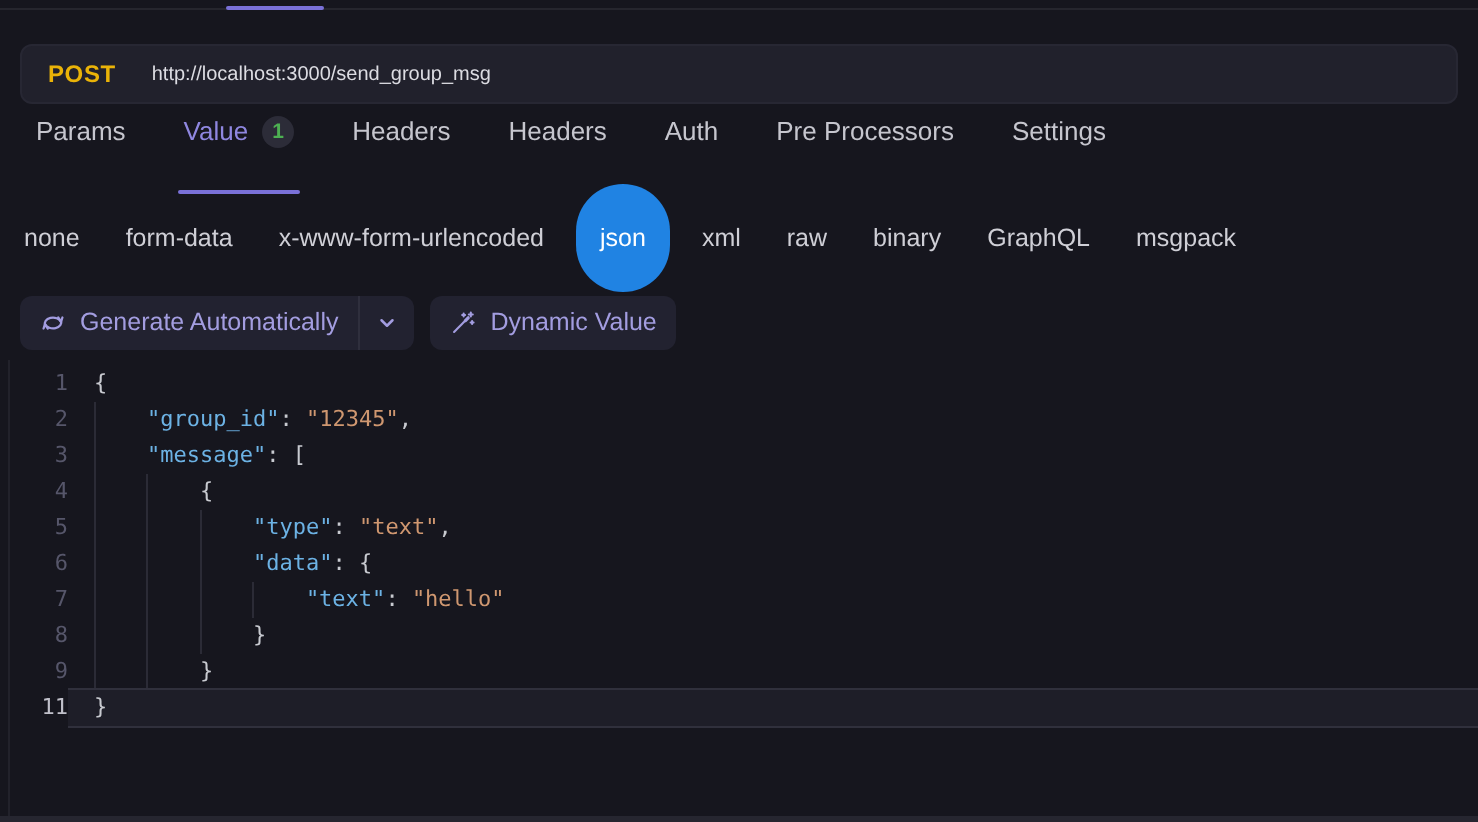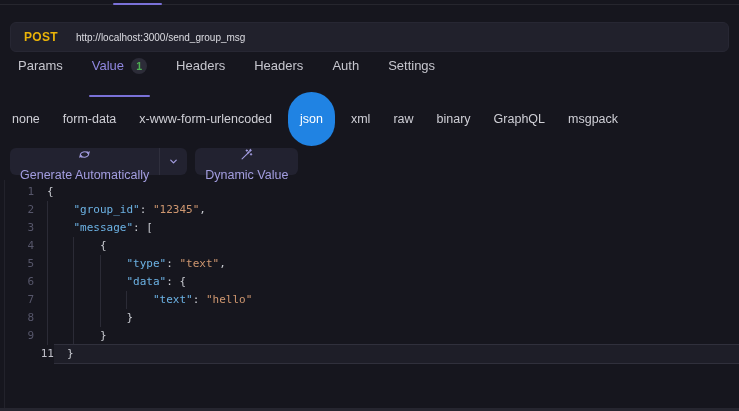--- a/index.html
+++ b/index.html
@@ -44,41 +44,41 @@
     background:#2083e3; color:#ffffff; padding:20px 12px; border-radius:999px;
     margin:0 -7px;
   }
 
   
   .toolbar-row { height:40px; display:flex; align-items:center; gap:8px; padding:2px 10px 0; }
   .btn {
     display:flex; align-items:center; height:27px; background:#222230;
     border-radius:6px; color:#a39de0; font-size:12.5px; cursor:pointer;
   }
-  .btn .btn-main { display:flex; align-items:center; gap:7px; padding:0 10px; height:100%;flex-direction:column; }
+  .btn .btn-main { display:flex; align-items:center; gap:7px; padding:0 10px; height:100%; }
   .btn .btn-divider { width:1px; height:100%; background:#2f2f3d; }
   .btn .btn-chev { display:flex; align-items:center; padding:0 8px; height:100%; }
   .btn svg { display:block; }
 
   
   .editor {
     position:relative; padding-top:3px;
     font-family:"DejaVu Sans Mono", monospace; font-size:11px; line-height:18px;
     height:213px; cursor:text;
   }
   .editor::before { content:""; position:absolute; left:4px; top:0; height:230px; width:1px; background:#22222b; }
   .line { display:flex; height:18px; }
   .gutter { width:34px; flex-shrink:0; text-align:right; color:#56566a; }
   .code { flex:1; white-space:pre; color:#c8cad0; padding-left:13px; }
   .ig { display:inline-block; width:4ch; height:18px; vertical-align:top; box-shadow:inset 1px 0 0 #2b2b36; }
   .tok-k { color:#6cb2e4; }
   .tok-s { color:#cf9770; }
   .tok-p { color:#c8cad0; }
   .line.active .code { background:#1e1e28; box-shadow:0 -1px 0 #30303c, 0 1px 0 #30303c; }
-  .line.active .gutter { color:#c0c0ca;margin-left:20px; }
+  .line.active .gutter { color:#c0c0ca; }
 
   .bottom-strip { position:absolute; left:0; right:0; bottom:0; height:3px; background:#262630; }
 </style>
 </head>
 <body>
 
 <div class="top-strip">
   <div class="top-active-ind"></div>
 </div>
 
@@ -98,20 +98,23 @@
       <span class="tab-badge">1</span>
     </div>
     <div class="tab">
       <span>Headers</span>
     </div>
     <div class="tab">
       <span>Headers</span>
     </div>
     <div class="tab">
       <span>Auth</span>
+    </div>
+    <div class="tab">
+      <span>Pre Processors</span>
     </div>
     <div class="tab">
       <span>Settings</span>
     </div>
   </div>
 
 <div class="btype-row">
     <div class="btype">none</div>
     <div class="btype">form-data</div>
     <div class="btype">x-www-form-urlencoded</div>

